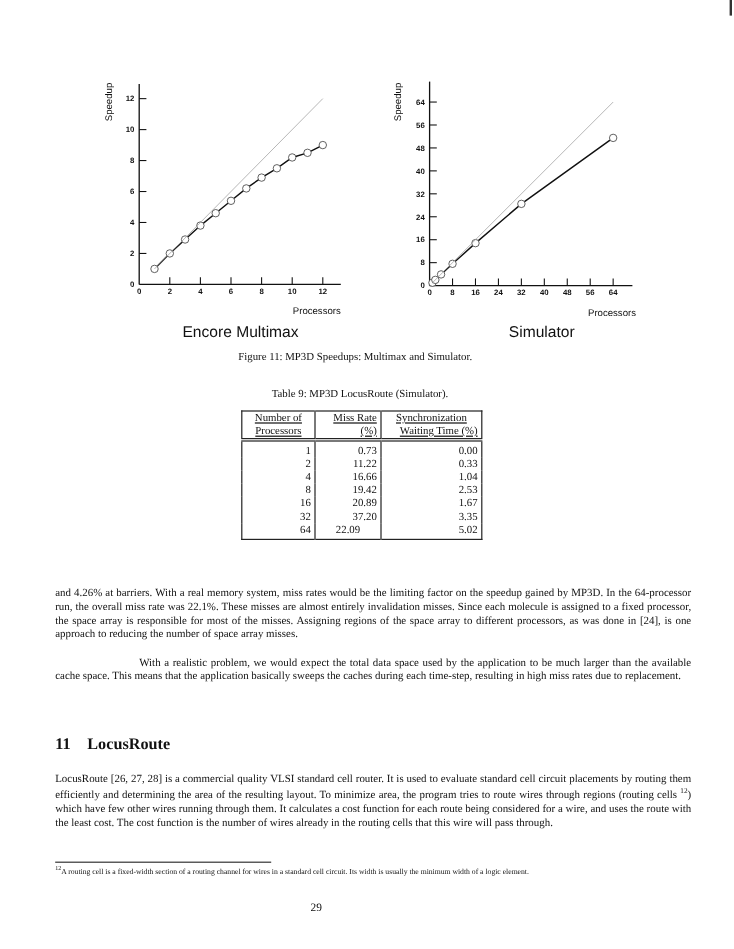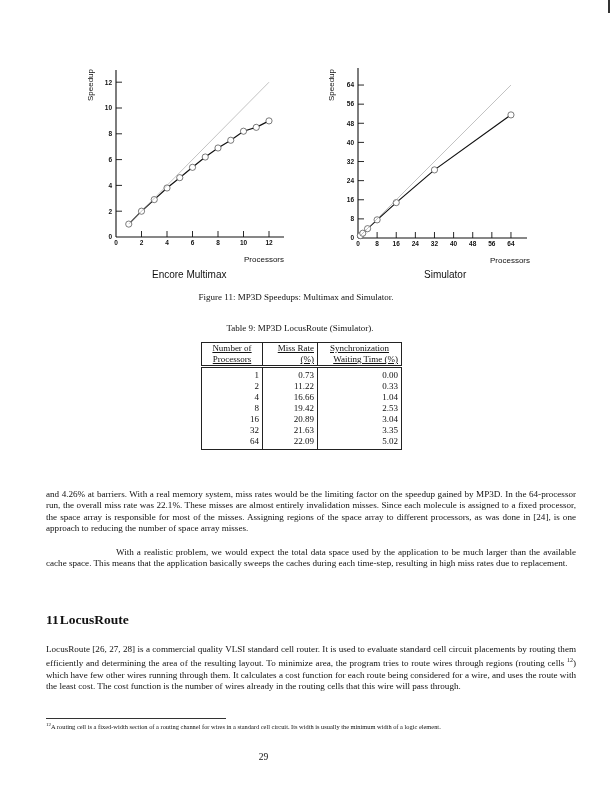--- a/index.html
+++ b/index.html
@@ -3,34 +3,34 @@
   <meta charset="utf-8">
   <style>
     html, body { margin: 0; padding: 0; background: #ffffff; }
     body { width: 612px; height: 791px; position: relative; overflow: hidden; color: #111; }
     .abs { position: absolute; }
     .sans { font-family: "Liberation Sans", "DejaVu Sans", sans-serif; }
     .serif { font-family: "Liberation Serif", "DejaVu Serif", serif; }
     svg text { font-family: "Liberation Sans", "DejaVu Sans", sans-serif; }
     .tick-lbl { font-size: 6.5px; font-weight: bold; fill: #111; }
     .axis-title { font-size: 8px; fill: #111; }
-    .chart-caption { font-size: 10px; }
+    .chart-caption { font-size: 13px; }
     .figcap { font-size: 9px; }
     .tabcap { font-size: 9px; }
     table.data { border-collapse: collapse; font-size: 9px; position: absolute; left: 201px; top: 342px; width: 201px; border: 1px solid #222; }
     table.data td, table.data th { padding: 0 3px; font-weight: normal; line-height: 11px; }
     table.data thead th { border-left: 1px solid #222; border-bottom: 3px double #222; text-decoration: underline; }
     table.data thead th:first-child { border-left: none; text-align: center; }
     table.data tbody td { border-left: 1px solid #222; text-align: right; }
     table.data tbody td:first-child { border-left: none; }
     table.data thead th.r { text-align: right; }
     .para { font-size: 9.1px; line-height: 11.4px; text-align: justify; width: 530px; left: 46px; }
     .indent { text-indent: 70px; }
     .section { font-size: 13.5px; font-weight: bold; left: 46px; top: 612px; }
-    .section .num { margin-right: 1px; }
+    .section .num { margin-right: 14px; }
     .footrule { left: 46px; top: 718px; width: 180px; height: 0; border-top: 1px solid #333; }
     .footnote { font-size: 6.4px; line-height: 8.5px; left: 46px; top: 721px; width: 530px; }
     .footnote sup { font-size: 5px; }
     .pagenum { font-size: 9.5px; left: 0; width: 527px; text-align: center; top: 752px; }
     .edge-mark { left: 608px; top: 0; width: 2px; height: 13px; background: #333; }
   </style>
 </head>
 <body>
 
 <div class="abs edge-mark"></div>
@@ -173,30 +173,30 @@
         <td>1.04</td>
       </tr>
       <tr>
         <td>8</td>
         <td>19.42</td>
         <td>2.53</td>
       </tr>
       <tr>
         <td>16</td>
         <td>20.89</td>
-        <td>3.04</td>
+        <td>1.67</td>
       </tr>
       <tr>
         <td>32</td>
-        <td>21.63</td>
+        <td>37.20</td>
         <td>3.35</td>
       </tr>
       <tr>
         <td style="padding-bottom: 2px;">64</td>
-        <td style="padding-bottom: 2px;">22.09</td>
+        <td style="padding-bottom: 2px; text-align: center;">22.09</td>
         <td style="padding-bottom: 2px;">5.02</td>
       </tr>
     </tbody>
 </table>
 
 <div class="abs serif para" style="top:489px">and 4.26% at barriers. With a real memory system, miss rates would be the limiting factor on the speedup gained by MP3D. In the 64-processor run, the overall miss rate was 22.1%. These misses are almost entirely invalidation misses. Since each molecule is assigned to a fixed processor, the space array is responsible for most of the misses. Assigning regions of the space array to different processors, as was done in [24], is one approach to reducing the number of space array misses.</div>
 <div class="abs serif para indent" style="top:547px">With a realistic problem, we would expect the total data space used by the application to be much larger than the available cache space. This means that the application basically sweeps the caches during each time-step, resulting in high miss rates due to replacement.</div>
 
 <div class="abs serif section">
   <span class="num">11</span><span>LocusRoute</span>

